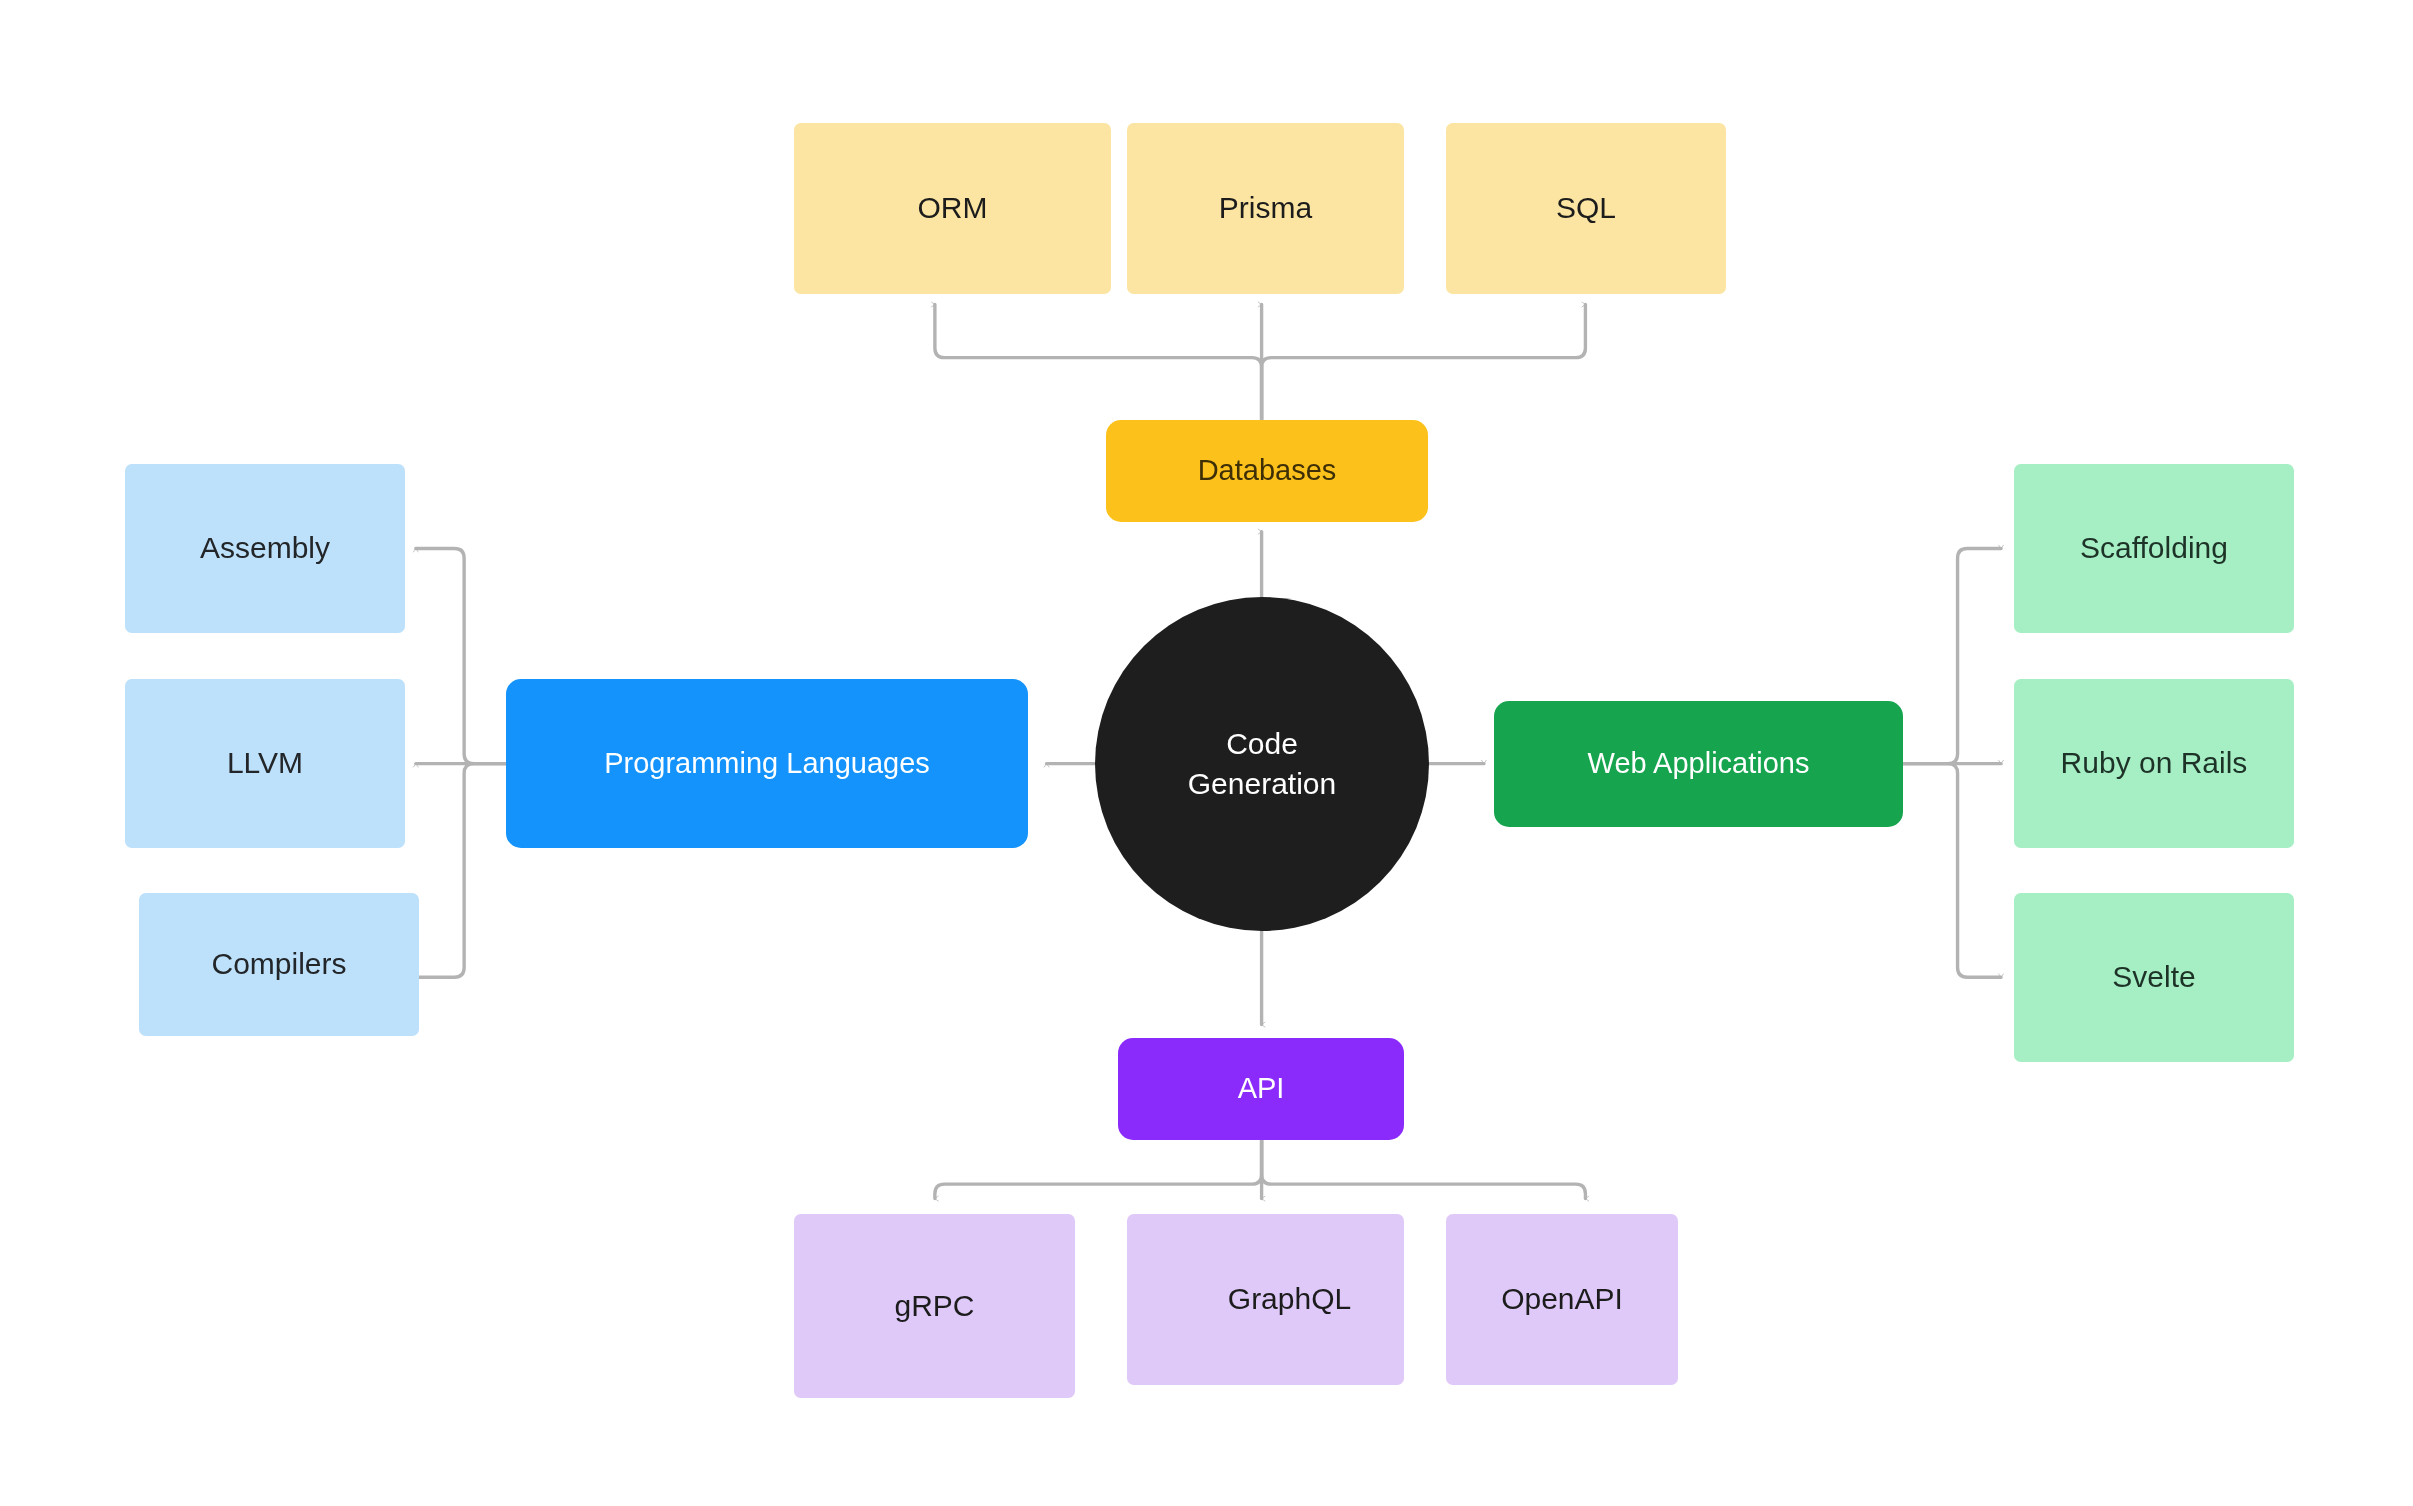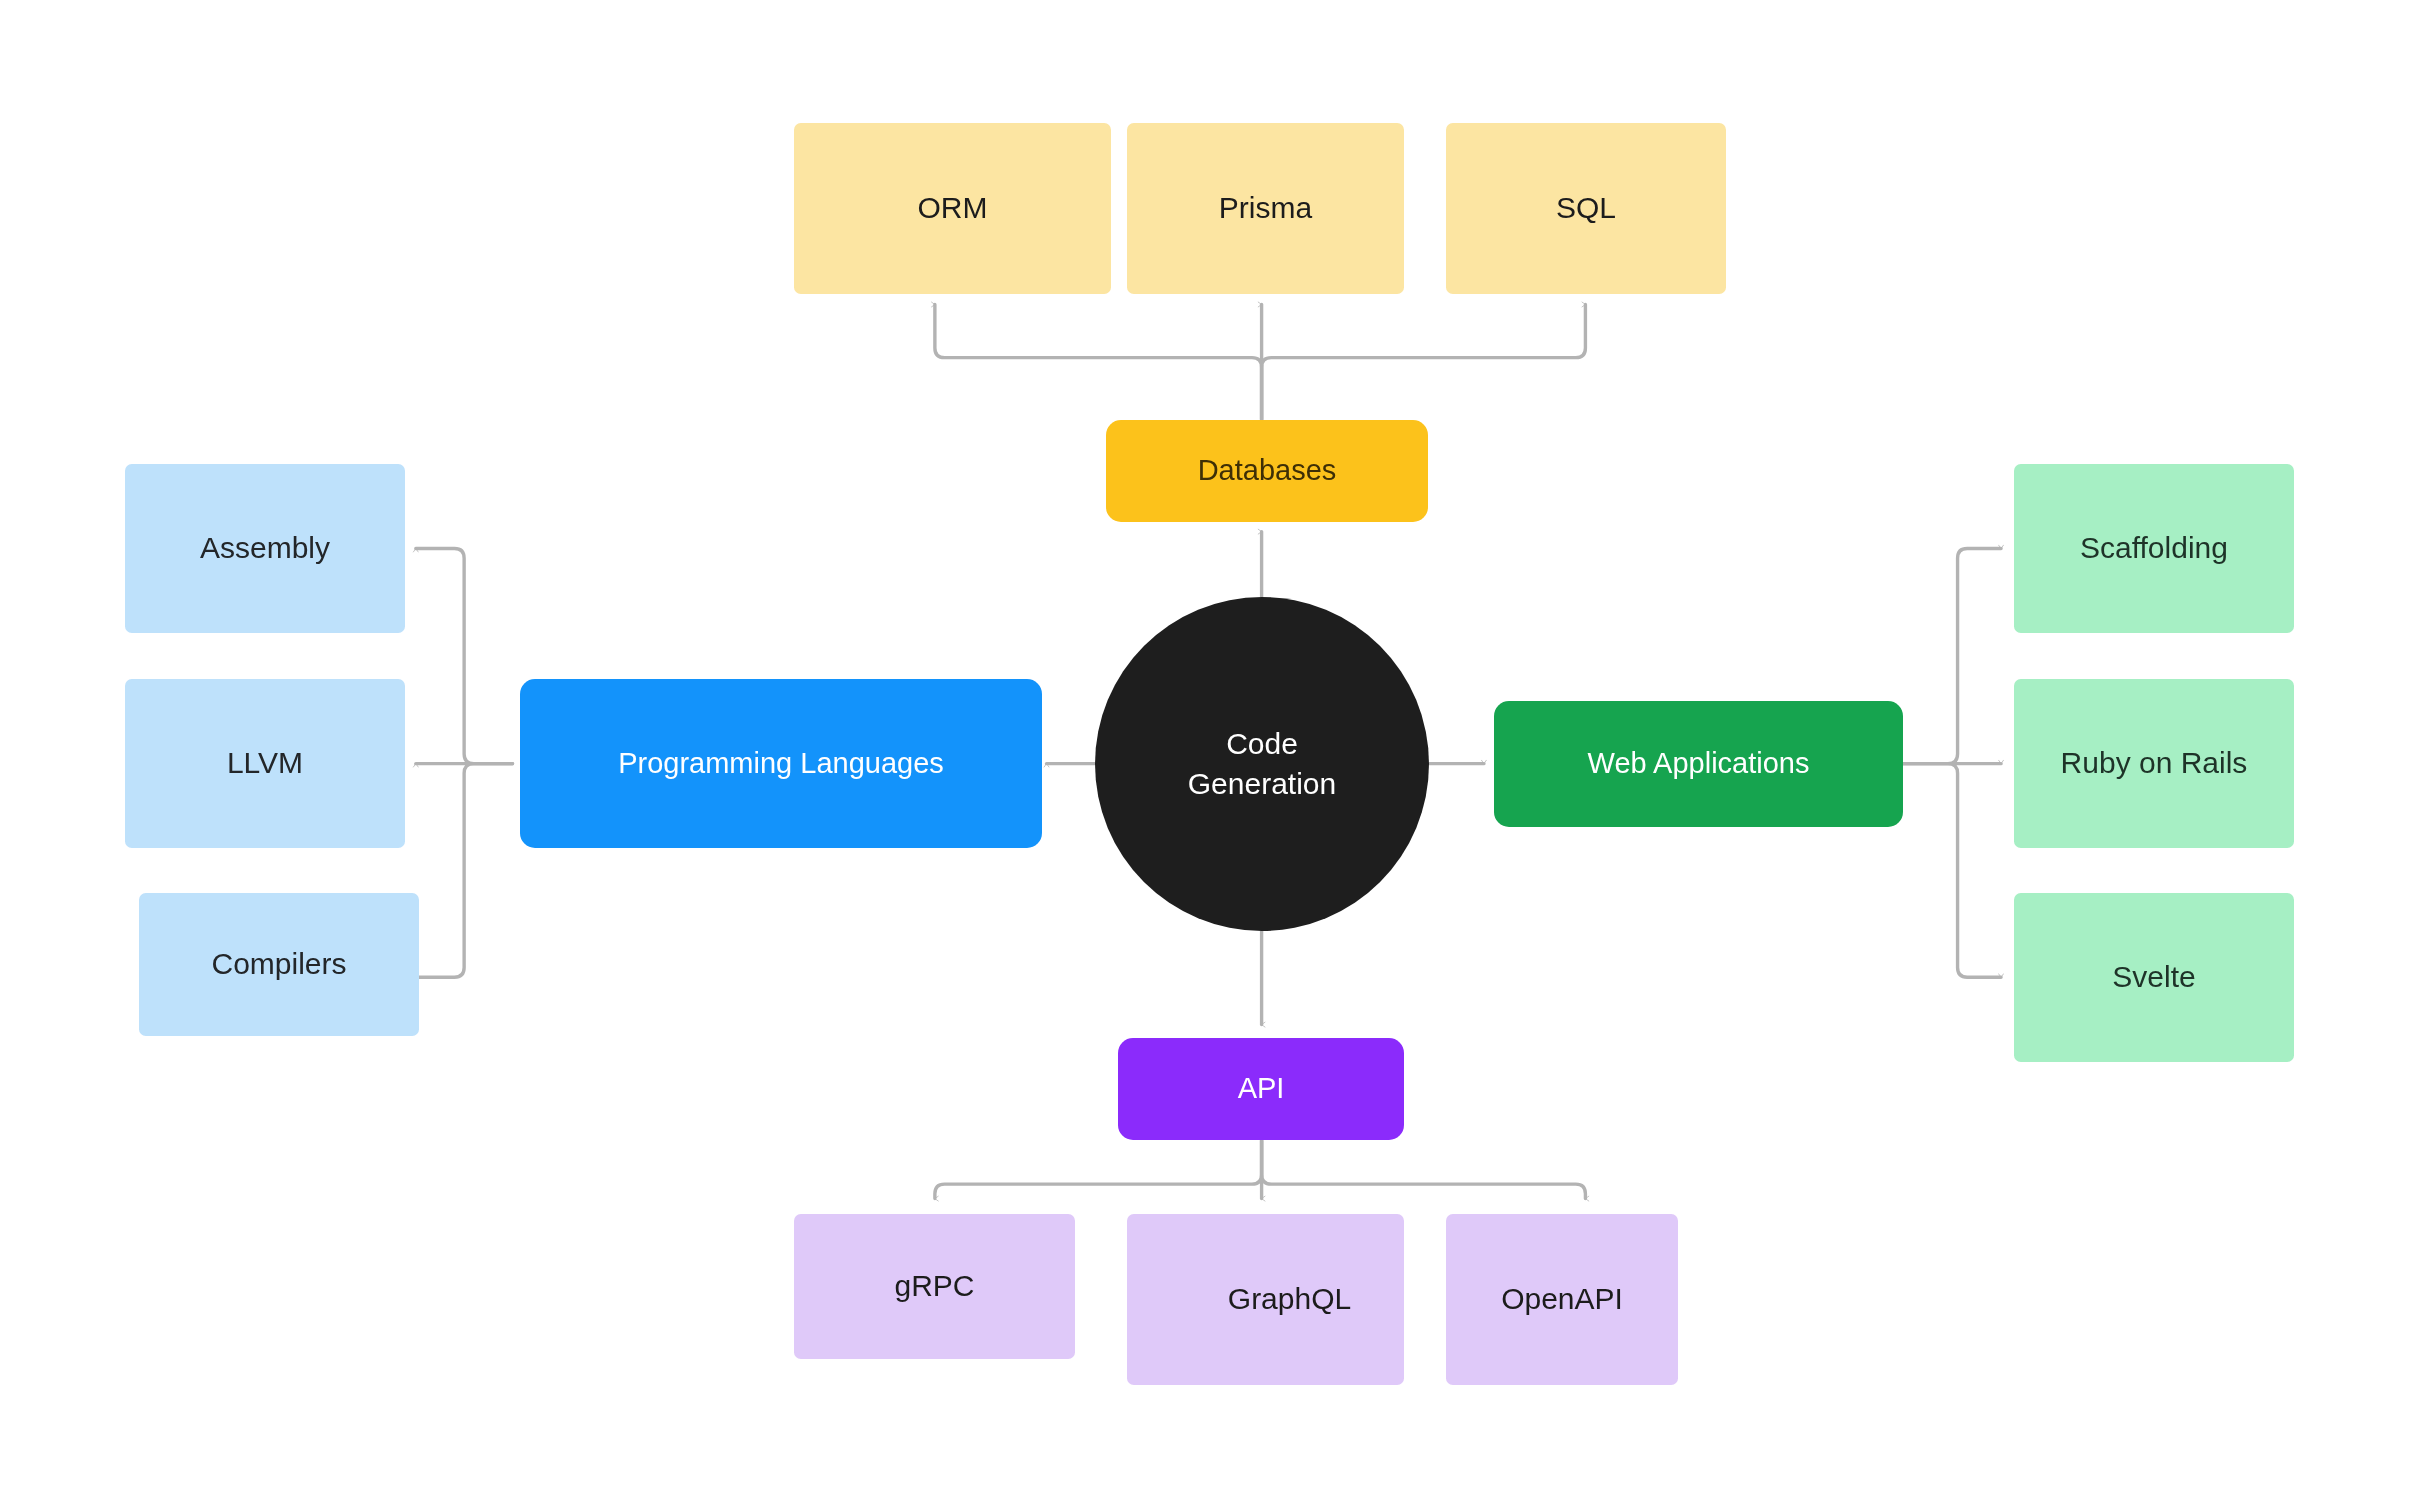--- a/index.html
+++ b/index.html
@@ -118,21 +118,21 @@
   <div class="node card card-lang" style="left:125px; top:464px; width:280px; height:169px;">
     <span>Assembly</span>
   </div>
   <div class="node card card-lang" style="left:125px; top:679px; width:280px; height:169px;">
     <span>LLVM</span>
   </div>
   <div class="node card card-lang" style="left:139px; top:893px; width:280px; height:143px;justify-content:center;">
     <span>Compilers</span>
   </div>
 
-  <div class="node pill pill-langs" style="left:520px; top:679px; width:522px; height:169px;">
+  <div class="node pill pill-langs" style="left:506px; top:679px; width:522px; height:169px;">
     <span>Programming Languages</span>
   </div>
 
   <div class="node root-circle" style="left:1095px; top:597px; width:334px; height:334px;">
     <div>
       <span>Code</span>
       <span>Generation</span>
     </div>
   </div>
 
@@ -147,21 +147,21 @@
     <span>Ruby on Rails</span>
   </div>
   <div class="node card card-web" style="left:2014px; top:893px; width:280px; height:169px;">
     <span>Svelte</span>
   </div>
 
   <div class="node pill pill-api" style="left:1118px; top:1038px; width:286px; height:102px;">
     <span>API</span>
   </div>
 
-  <div class="node card card-api" style="left:794px; top:1214px; width:281px; height:145px;">
+  <div class="node card card-api" style="left:794px; top:1214px; width:281px; height:184px;">
     <span>gRPC</span>
   </div>
   <div class="node card card-api" style="left:1127px; top:1214px; width:277px; height:171px;padding-left:48px;">
     <span>GraphQL</span>
   </div>
   <div class="node card card-api" style="left:1446px; top:1214px; width:232px; height:171px;">
     <span>OpenAPI</span>
   </div>
 
 </div>

